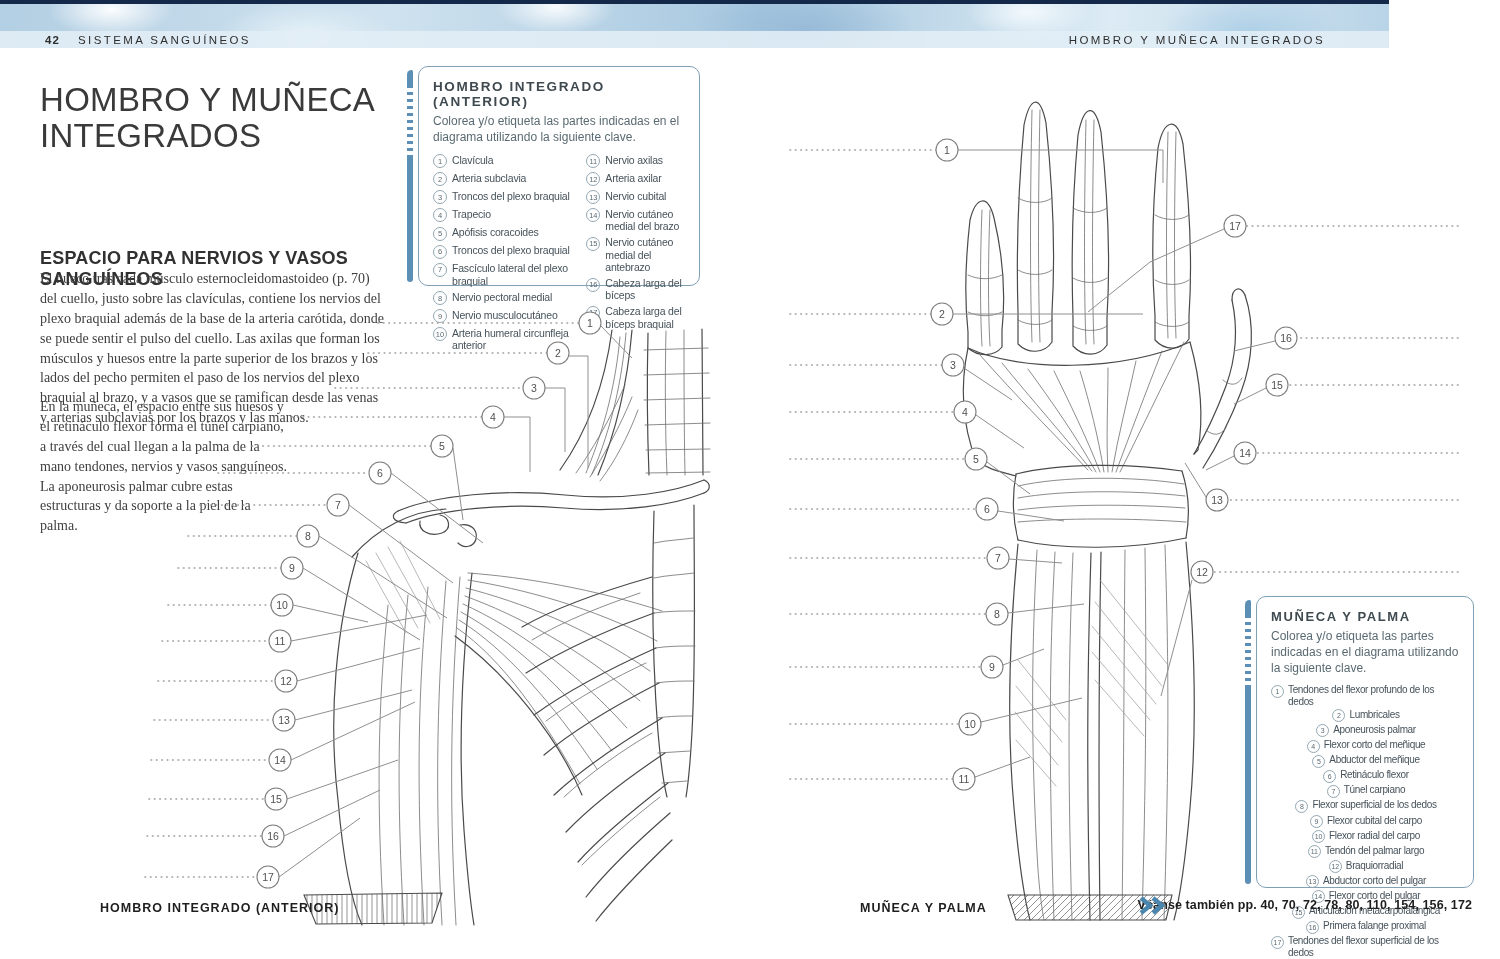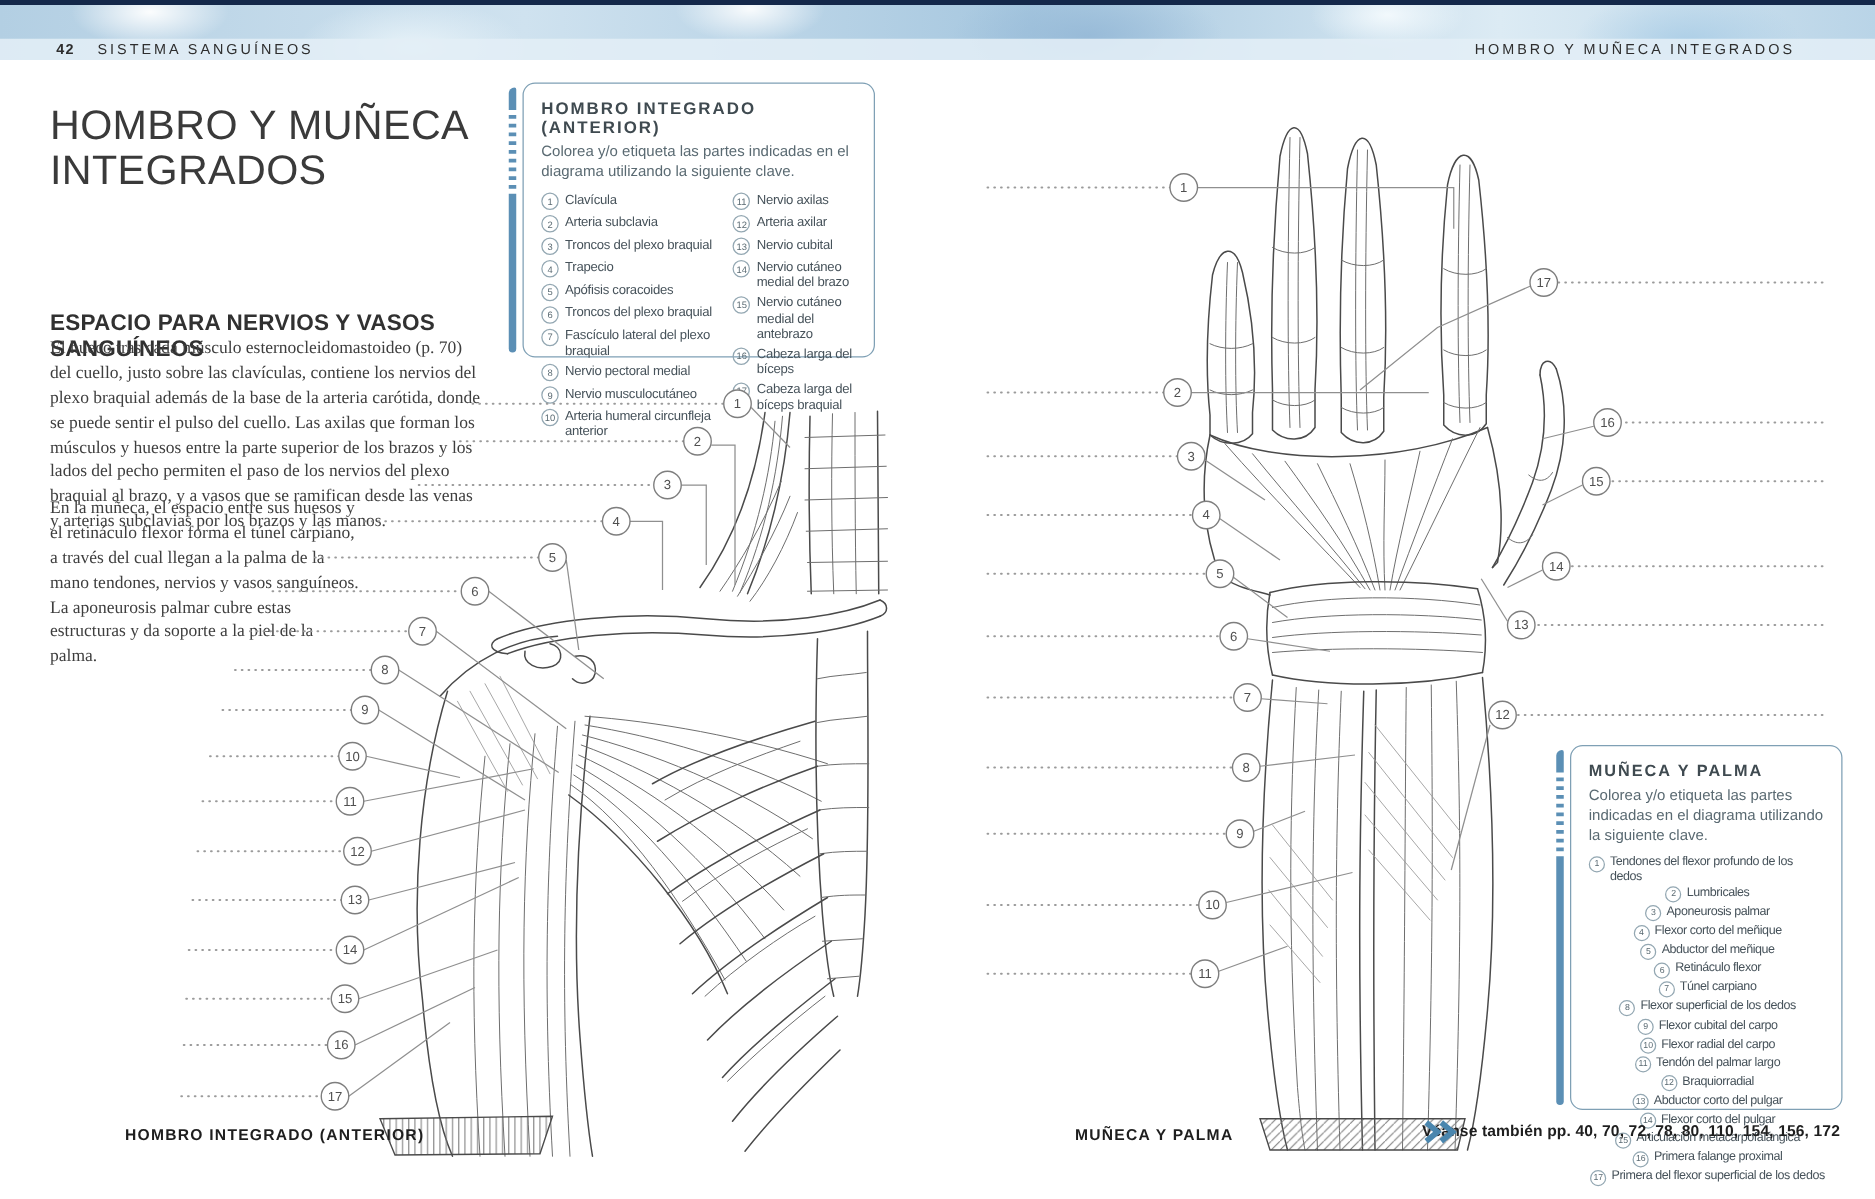--- a/index.html
+++ b/index.html
@@ -1,20 +1,20 @@
 <!DOCTYPE html>
 <html><head>
 <meta charset="utf-8">
 <style>
   html,body{margin:0;padding:0;background:#fff;}
   .page{position:relative;width:1500px;height:959px;background:#ffffff;overflow:hidden;
         font-family:"Liberation Sans",sans-serif;}
 
   
-  .header{position:absolute;left:0;top:0;width:1500px;height:48px;
+  .header{position:absolute;left:0;top:0;width:1389px;height:48px;
     background:
       radial-gradient(90px 40px at 8% 20%, rgba(255,255,255,.95), rgba(255,255,255,0) 70%),
       radial-gradient(130px 55px at 22% 80%, rgba(235,245,250,.9), rgba(235,245,250,0) 70%),
       radial-gradient(100px 45px at 40% 15%, rgba(255,255,255,.9), rgba(255,255,255,0) 60%),
       radial-gradient(150px 60px at 58% 60%, rgba(150,185,215,.9), rgba(150,185,215,0) 72%),
       radial-gradient(95px 42px at 74% 25%, rgba(244,250,253,.95), rgba(244,250,253,0) 65%),
       radial-gradient(130px 58px at 90% 70%, rgba(170,205,230,.9), rgba(170,205,230,0) 70%),
       linear-gradient(90deg,#b3cfe3,#cfe2ef 28%,#a6c7df 55%,#dcebf4 80%,#b9d4e7);}
   .header-topline{position:absolute;left:0;top:0;width:100%;height:4px;background:#14284a;}
   .header-band{position:absolute;left:0;bottom:0;width:100%;height:17px;
@@ -264,21 +264,21 @@
       <div class="kb-item">
           <span class="kb-num">15</span>
           <span class="kb-label">Articulación metacarpofalángica</span>
         </div>
       <div class="kb-item">
           <span class="kb-num">16</span>
           <span class="kb-label">Primera falange proximal</span>
         </div>
       <div class="kb-item">
           <span class="kb-num">17</span>
-          <span class="kb-label">Primera del flexor superficial de los dedos</span>
+          <span class="kb-label">Tendones del flexor superficial de los dedos</span>
         </div>
     </div>
   </div>
 
   <svg class="art" style="left:280px;top:325px;" width="440" height="600" viewBox="0 0 440 600">
     <defs>
       <pattern id="vhatch" width="5" height="8" patternUnits="userSpaceOnUse">
           <path d="M2,0 L2,8" stroke="#777" stroke-width="0.8"></path>
         </pattern>
       <pattern id="dhatch" width="7" height="7" patternUnits="userSpaceOnUse">

